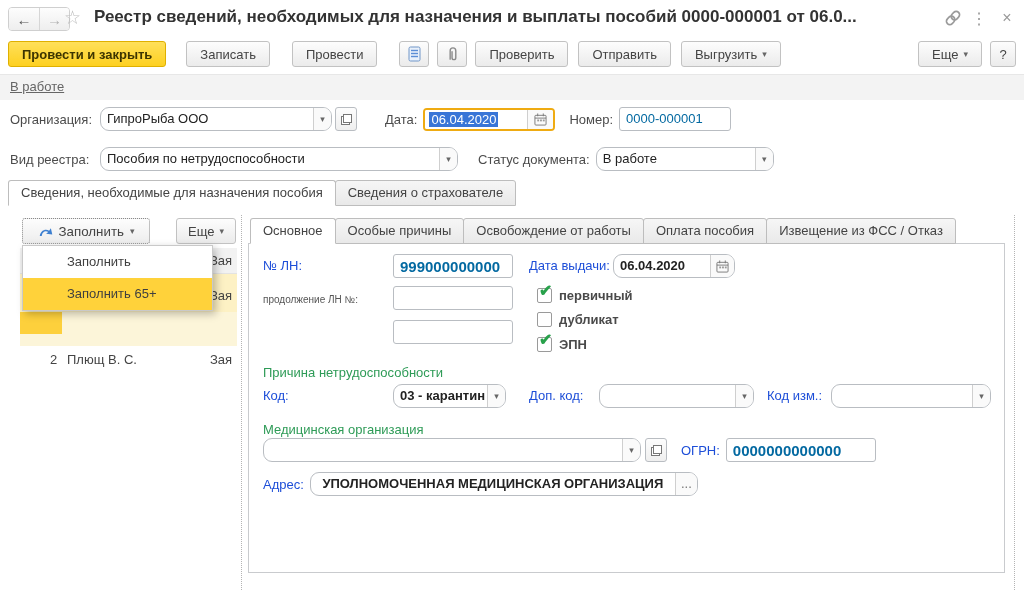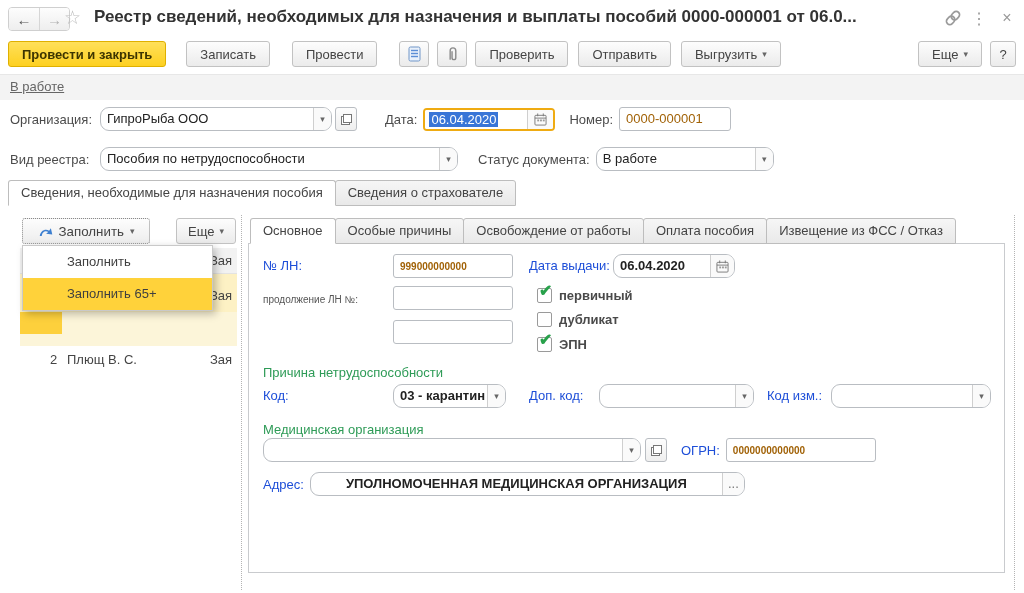--- a/index.html
+++ b/index.html
@@ -23,23 +23,23 @@
   .caret { font-size:9px; color:#666; }
   .spacer { flex:1; }
 
   
   .statusband { position:absolute; top:74px; left:0; width:1024px; height:26px; background:#f3f3f3; border-top:1px solid #e7e7e7; }
   .statuslink { position:absolute; left:10px; top:4px; color:#666; text-decoration:underline; }
 
   
   .frow { position:absolute; left:10px; display:flex; align-items:center; height:26px; }
   .lbl { color:#4b4b4b; }
-  .input { height:24px; border:1px solid #b9bdc2; border-radius:3px; background:#fff; padding:0 6px; line-height:22px; color:#a16207; white-space:nowrap; overflow:hidden; }
+  .input { height:24px; border:1px solid #b9bdc2; border-radius:3px; background:#fff; padding:0 6px; line-height:22px; color:#0369a1; white-space:nowrap; overflow:hidden; }
   .input.bold { font-weight:bold; }
-  input.input { font-family:"Liberation Sans",sans-serif; font-size:10px; }
+  input.input { font-family:"Liberation Sans",sans-serif; font-size:15px; }
   .combo { display:flex; height:24px; border:1px solid #b9bdc2; border-radius:9px; background:#fff; overflow:hidden; }
   .combo .val { flex:1; padding:0 6px; line-height:22px; white-space:nowrap; overflow:hidden; color:#222; }
   .combo .val.bold { font-weight:bold; }
   .combo .arw { width:18px; border-left:1px solid #cfcfcf; background:#fafafa; display:flex; align-items:center; justify-content:center; font-size:9px; color:#666; }
   .sq-btn { width:22px; height:24px; border:1px solid #b9bdc2; border-radius:3px; background:linear-gradient(#fdfdfd,#efefef); display:flex; align-items:center; justify-content:center; }
   .open-ico { position:relative; width:11px; height:11px; }
   .open-ico::before { content:""; position:absolute; left:0; bottom:0; width:7px; height:7px; border:1px solid #777; background:#fff; }
   .open-ico::after { content:""; position:absolute; right:0; top:0; width:7px; height:7px; border:1px solid #777; background:#fff; }
   .focus-wrap { display:flex; border:2px solid #efab12; border-radius:4px; overflow:hidden; background:#fff; }
   .focus-wrap .dateval { width:102px; padding:2px 4px; background:#fff; }
@@ -317,21 +317,21 @@
     </div>
     <div class="sq-btn" style="margin-left:4px;">
         <span class="open-ico"></span>
       </div>
     <span class="g-lbl" style="position:static; margin-left:14px;">ОГРН:</span>
     <input class="input bold" style="width: 150px; margin-left: 6px;" value="0000000000000">
   </div>
 
   <div class="fieldrow" style="left:14px; top:228px;text-align:center;">
     <span class="g-lbl" style="position:static;">Адрес:</span>
-    <div class="combo" style="width:435px; margin-left:6px;">
+    <div class="combo" style="width:388px; margin-left:6px;">
       <span class="val bold">УПОЛНОМОЧЕННАЯ МЕДИЦИНСКАЯ ОРГАНИЗАЦИЯ</span>
       <span class="ell-btn">
           <span>...</span>
         </span>
     </div>
   </div>
 
 </div>
 
 </body></html>

